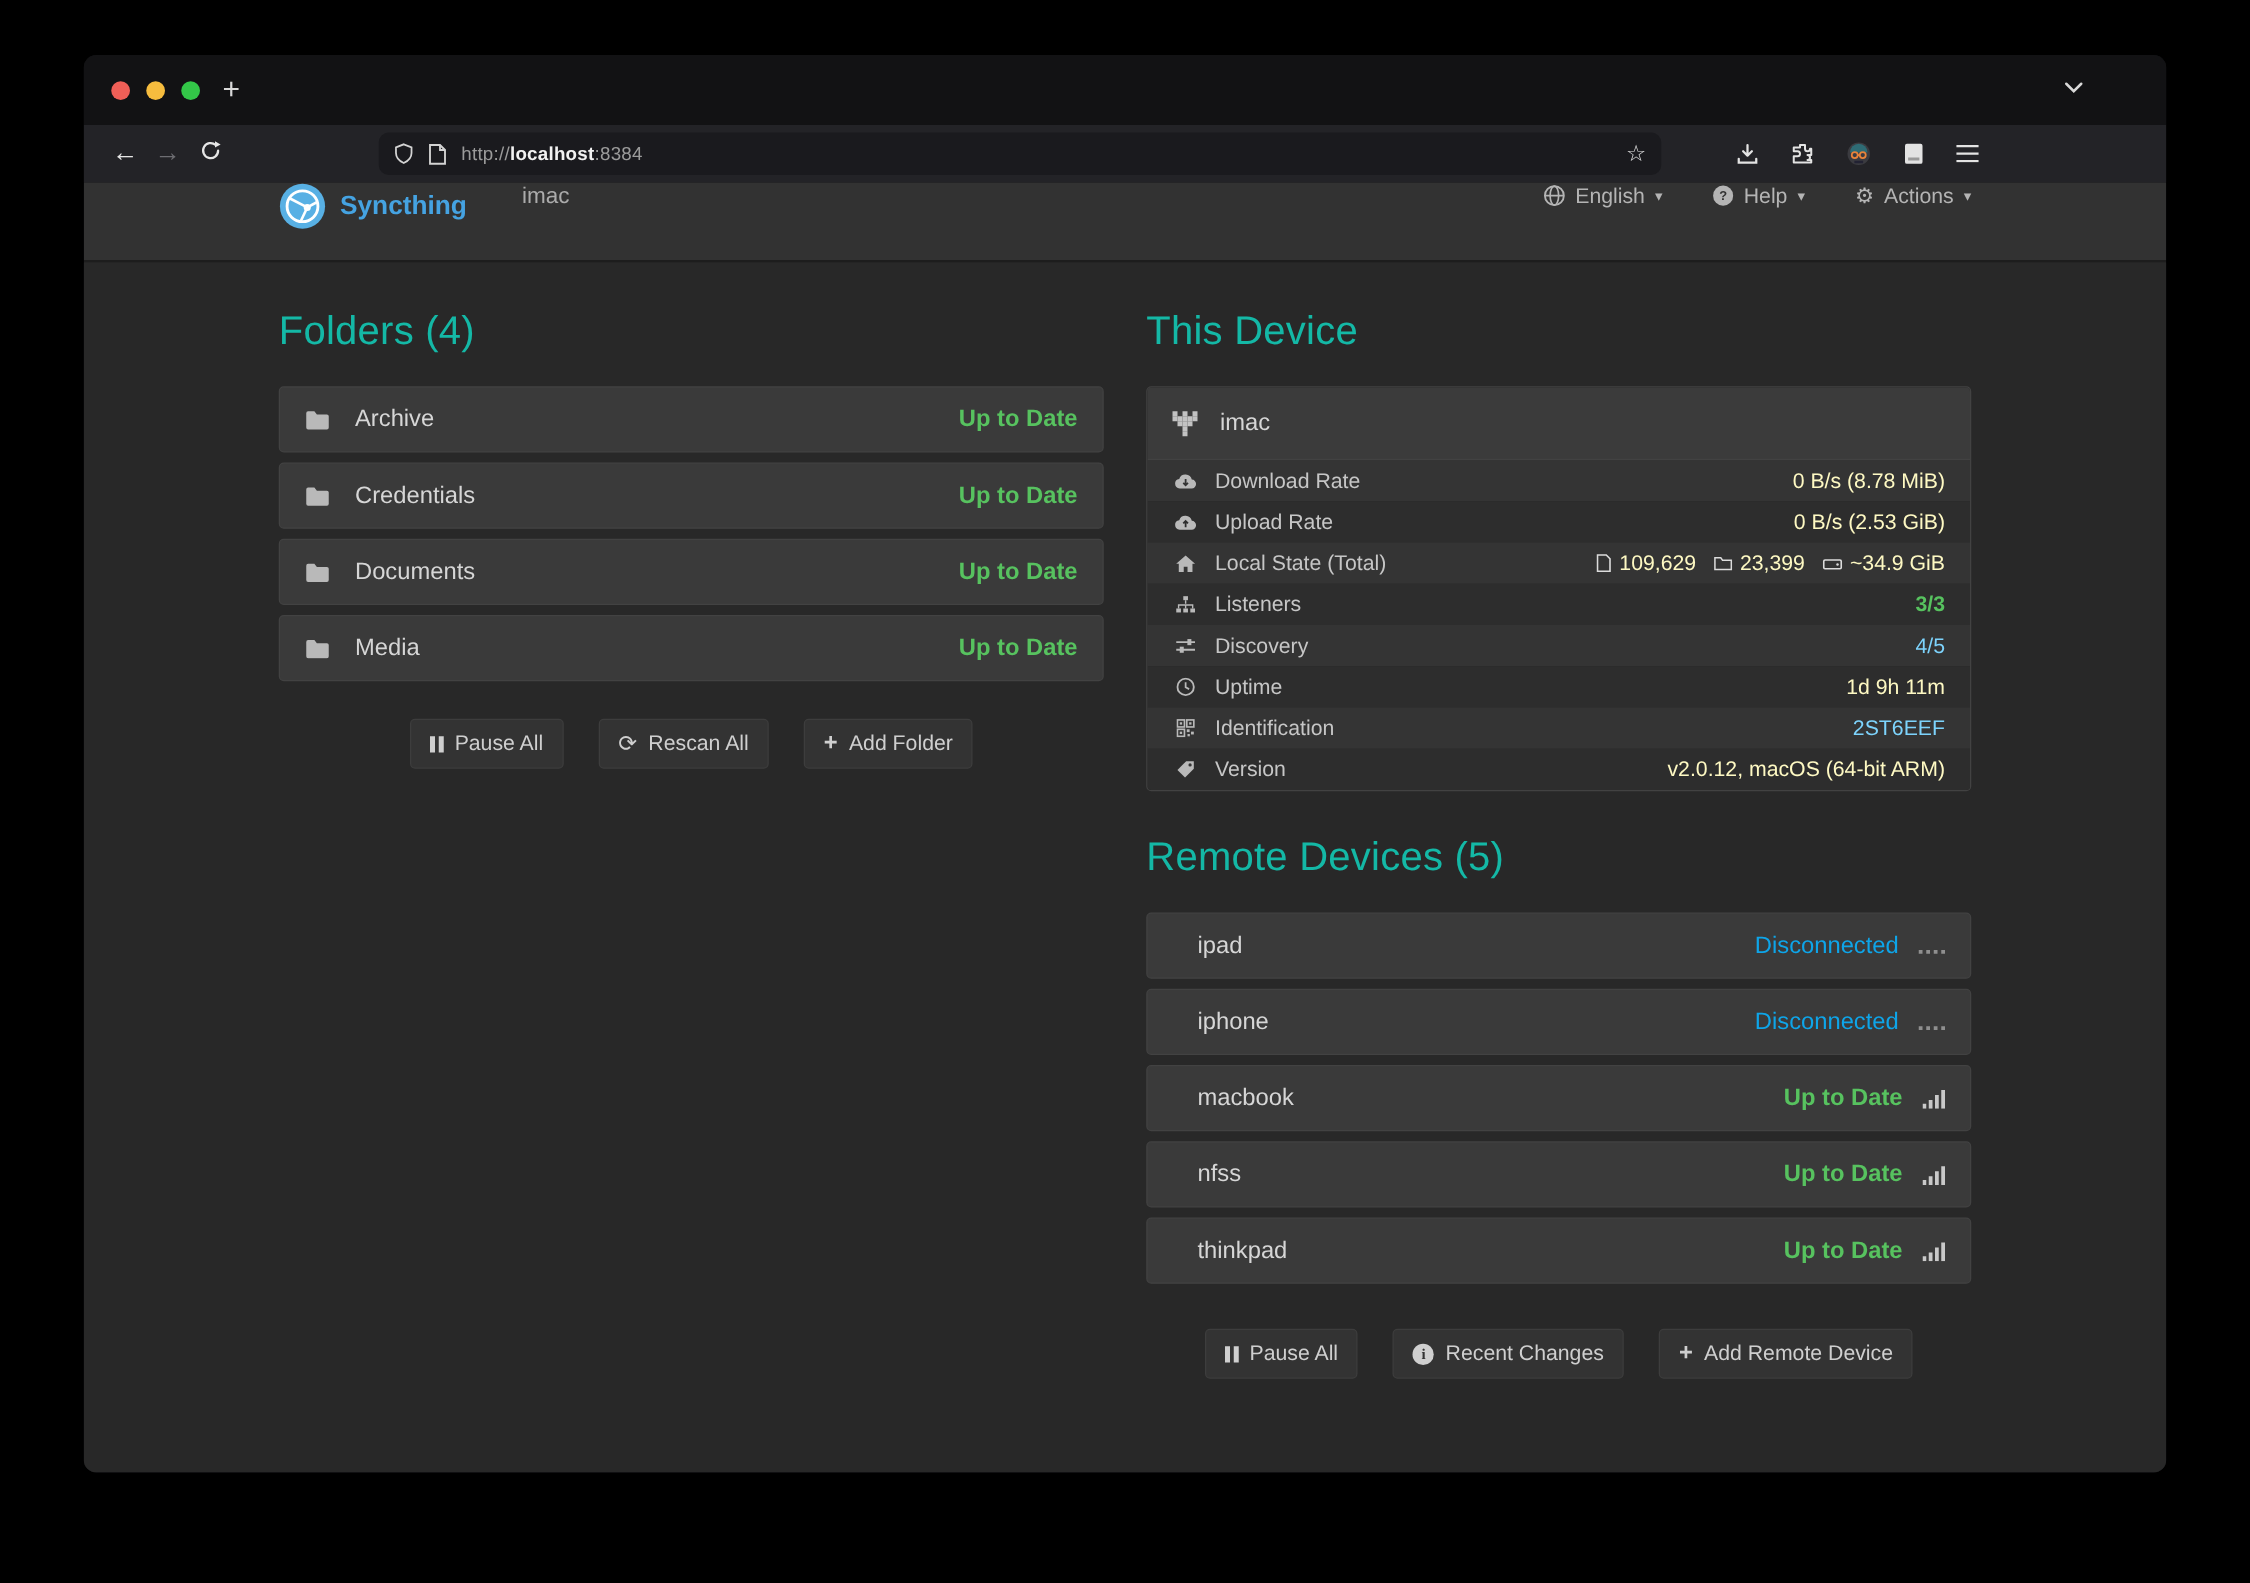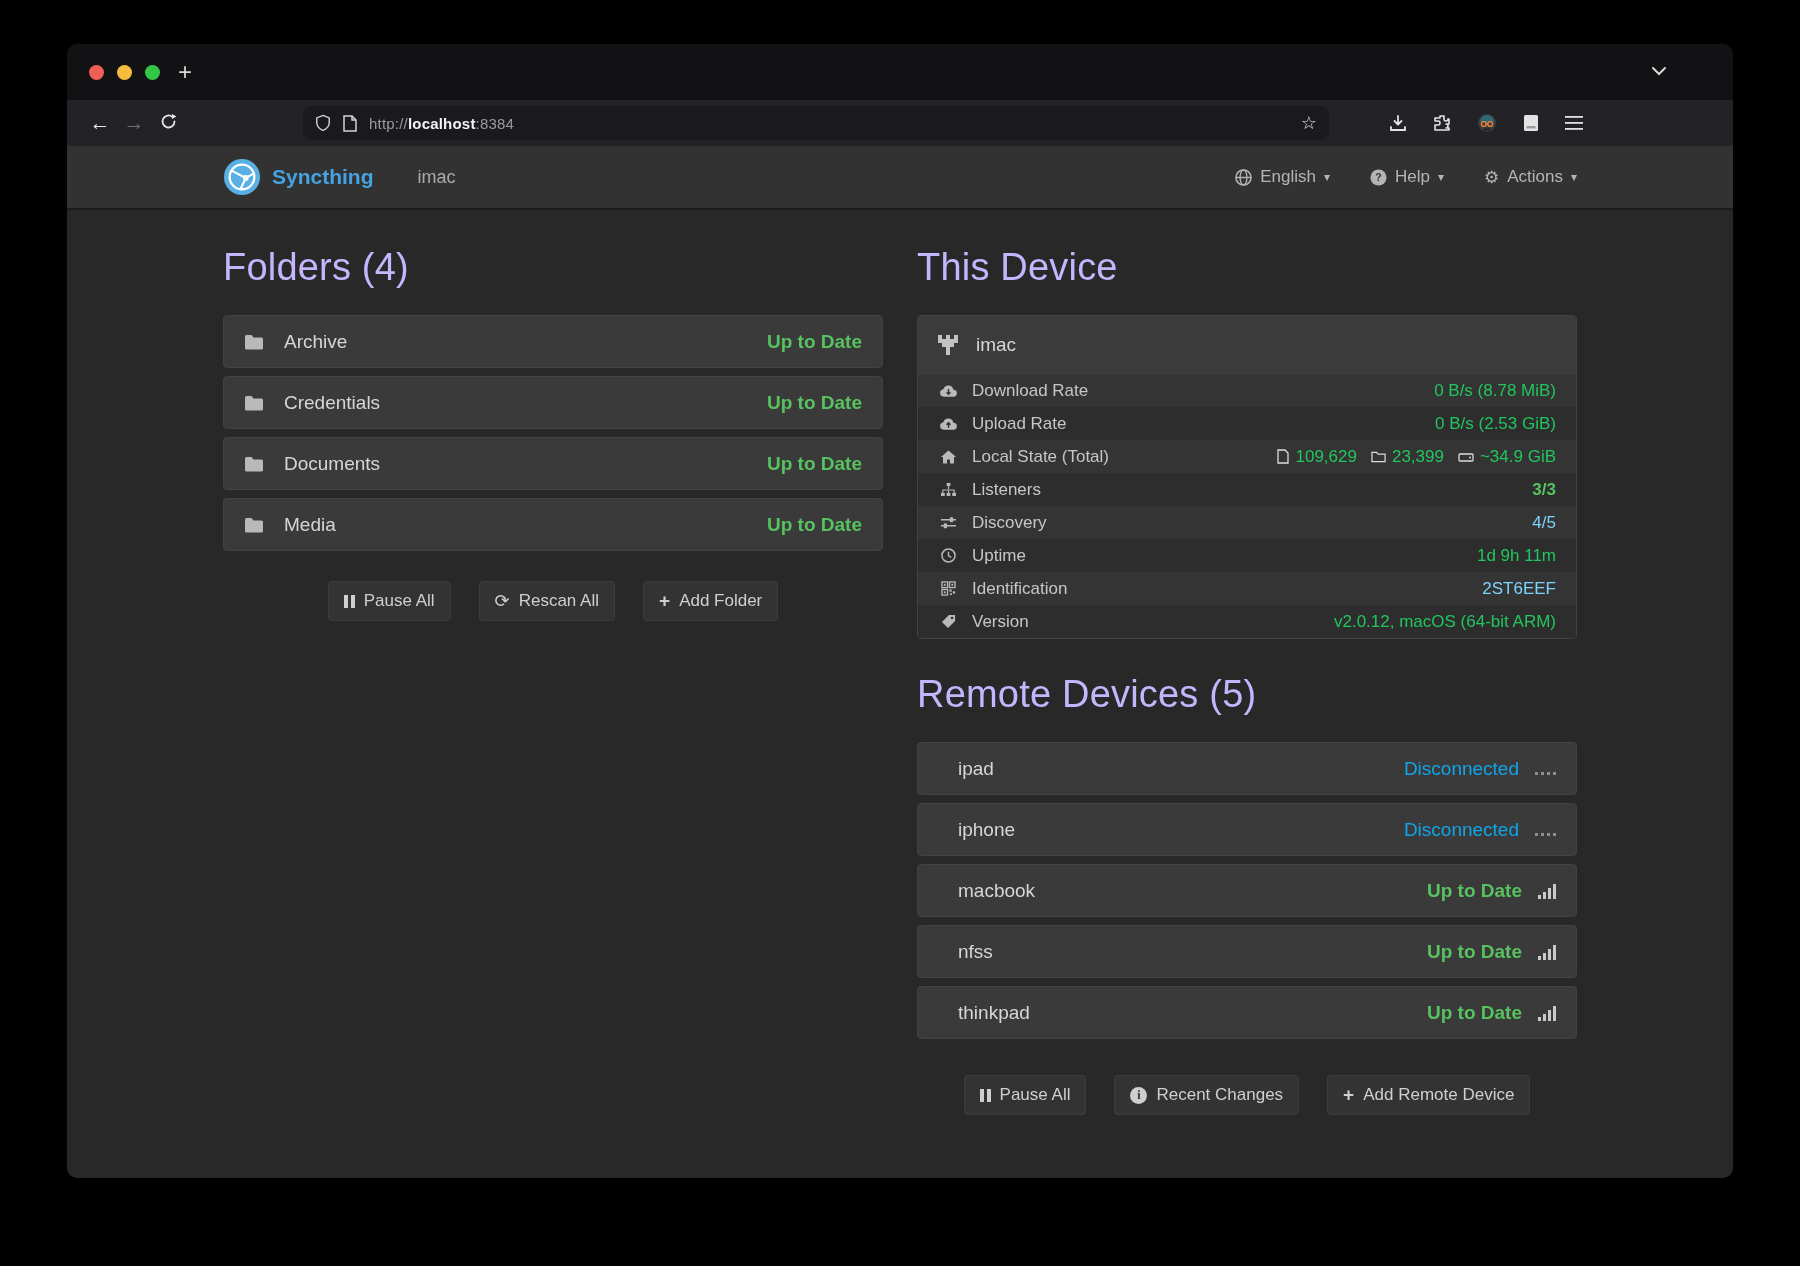--- a/index.html
+++ b/index.html
@@ -33,31 +33,31 @@
   .urlbar .glyph { color:#d3d3d3; margin-right:12px; display:flex; }
   .url-text { flex:1; font-size:15px; color:#9b9b9b; letter-spacing:.2px; }
   .url-text b { color:#f2f2f2; font-weight:600; }
   .star { color:#e0e0e0; font-size:18px; margin-left:8px; }
   .tb-right { display:flex; align-items:center; gap:26px; margin-left:60px; color:#e3e3e3; }
   .tb-right .ticon { display:flex; }
 
   
   .page { flex:1; background:#282828; overflow:hidden; color:#c9c9c9; }
   .navbar { height:64px; background:#323232; border-bottom:2px solid #1d1d1d;
-            display:flex; align-items:center; padding:16px 156px; }
+            display:flex; align-items:flex-start; padding:0 156px; }
   .brand { display:flex; align-items:center; gap:11px; }
   .brand-name { color:#45a3e2; font-size:21px; font-weight:700; }
   .nav-device { margin-left:44px; color:#ababab; font-size:18px; }
   .nav-menus { margin-left:auto; display:flex; align-items:center; gap:40px; font-size:17px; color:#b4b4b4; }
   .menu-item { display:flex; align-items:center; gap:8px; }
   .menu-item .caret { font-size:12px; color:#b4b4b4; }
   .gear-glyph { font-size:17px; }
 
   .content { display:grid; grid-template-columns:660px 660px; column-gap:34px; padding:0 156px; }
-  h1.section-title { font-size:38px; font-weight:400; color:#c4b5fd; margin-top:36px; margin-bottom:26px; letter-spacing:.2px; }
+  h1.section-title { font-size:32px; font-weight:400; color:#14b8a6; margin-top:36px; margin-bottom:26px; letter-spacing:.2px; }
 
   
   .panel-row { height:53px; background:#3a3a3a; border:1px solid #424242; border-radius:4px;
                display:flex; align-items:center; padding:0 20px; margin-bottom:8px; }
   .panel-row .row-icon { color:#b9b9b9; display:flex; margin-right:20px; }
   .row-name { font-size:19px; color:#d6d6d6; }
   .row-status { margin-left:auto; font-size:19px; font-weight:600; }
   .status-green { color:#57c25f; }
   .disconnected .row-status { color:#0ea5e9; font-weight:400; }
   .connected .row-status { color:#57c25f; }
@@ -76,21 +76,21 @@
 
   
   .device-panel { border:1px solid #424242; border-radius:4px; overflow:hidden; }
   .device-head { height:58px; background:#3b3b3b; display:flex; align-items:center; padding:0 20px; border-bottom:1px solid #424242; }
   .device-head .row-name { margin-left:18px; }
   .d-row { height:33px; display:flex; align-items:center; padding:0 20px; font-size:17px; }
   .d-row:nth-child(odd) { background:#343434; }
   .d-row:nth-child(even) { background:#2d2d2d; }
   .d-label { color:#c6c6c6; margin-left:14px; }
   .d-icon { color:#b9b9b9; display:flex; width:20px; justify-content:center; }
-  .d-value { margin-left:auto; color:#22c55e; display:flex; align-items:center; gap:6px; }
+  .d-value { margin-left:auto; color:#fef9c3; display:flex; align-items:center; gap:6px; }
   .val-green { color:#57c25f; font-weight:600; }
   .val-blue { color:#7dd3fc; font-weight:400; }
   .inline-ic { display:flex; color:#dcdcdc; }
 
   .identicon { display:grid; grid-template-columns:repeat(5,4px); grid-auto-rows:4px; }
   .identicon i { display:block; }
   .identicon i.on { background:#c2c2c2; }
 </style>
 </head>
 <body>

